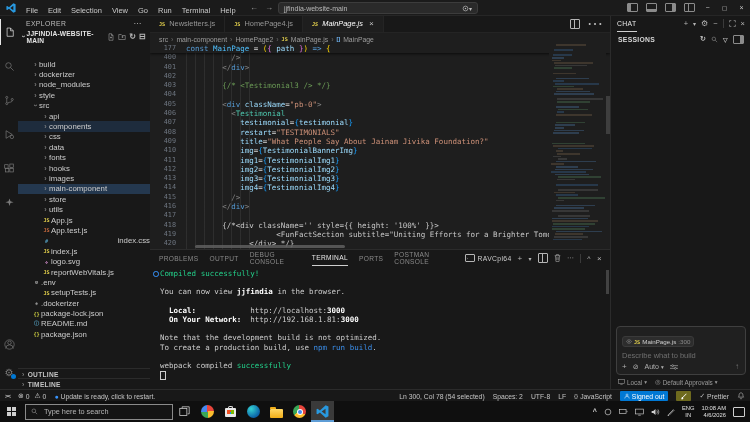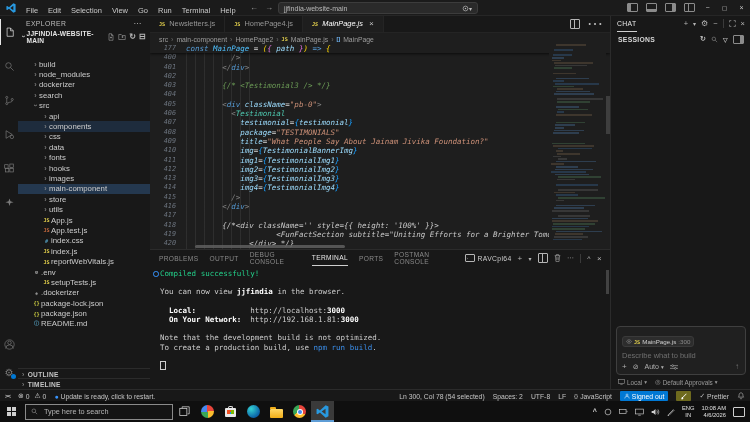--- a/index.html
+++ b/index.html
@@ -73,21 +73,21 @@
   .split-ico::after{content:"";position:absolute;left:3px;top:0;bottom:0;width:1px;background:#b5b5b5;}
   .breadcrumb{height:12px;display:flex;align-items:center;font-size:6.8px;color:#9d9d9d;
               padding-left:9px;gap:3px;white-space:nowrap;}
   .breadcrumb .sep{color:#6d6d6d;font-size:7px;}
   .bc-symbol{color:#75beff;font-size:5.5px;font-weight:bold;}
   .code-wrap{position:absolute;top:29px;left:0;right:0;bottom:0;overflow:hidden;
              font-family:"DejaVu Sans Mono",monospace;font-size:7.5px;line-height:9.3px;}
   #code-lines{position:relative;}
   #code-lines::before{content:"";position:absolute;left:36px;top:0;bottom:0;width:72px;
       background:repeating-linear-gradient(to right,rgba(255,255,255,.07) 0 1px,transparent 1px 9px);}
-  .code-line{display:flex;height:9.3px;white-space:pre;position:relative;font-style:italic;}
+  .code-line{display:flex;height:9.3px;white-space:pre;position:relative;}
   .gutter{width:26px;flex:none;text-align:right;padding-right:10px;color:#6e7681;font-size:6.8px;}
   .sticky{position:relative;z-index:3;background:#1e1e1e;box-shadow:0 1px 3px rgba(0,0,0,.65);}
   .minimap{position:absolute;right:4px;top:0;width:57px;bottom:0;background:#1e1e1e;z-index:4;overflow:hidden;}
   .mm-row{height:1.6px;margin-bottom:1px;opacity:.55;}
   .vscroll{position:absolute;right:0;top:52px;width:4px;height:38px;background:#5a5a5a;opacity:.55;z-index:5;}
   .hscroll{position:absolute;left:45px;bottom:1px;width:150px;height:3px;background:#5f5f5f;
            border-radius:2px;opacity:.85;z-index:5;}
 
   
   .panel{position:absolute;left:150px;top:249px;width:460px;height:140px;background:#181818;
@@ -293,29 +293,29 @@
         <span style="font-size:8px">⊟</span>
       </span>
     </div>
     <div class="tree" id="tree">
         <div class="tree-row" style="padding-left: 14px;">
           <span class="chev">›</span>
           <span>build</span>
         </div>
         <div class="tree-row" style="padding-left: 14px;">
           <span class="chev">›</span>
+          <span>dockerizer</span>
+        </div>
+        <div class="tree-row" style="padding-left: 14px;">
+          <span class="chev">›</span>
           <span>node_modules</span>
         </div>
         <div class="tree-row" style="padding-left: 14px;">
           <span class="chev">›</span>
-          <span>dockerizer</span>
-        </div>
-        <div class="tree-row" style="padding-left: 14px;">
-          <span class="chev">›</span>
-          <span>search</span>
+          <span>style</span>
         </div>
         <div class="tree-row" style="padding-left: 14px;">
           <span class="chev open">›</span>
           <span>src</span>
         </div>
         <div class="tree-row" style="padding-left: 24px;">
           <span class="chev">›</span>
           <span>api</span>
         </div>
         <div class="tree-row hl-hover" style="padding-left: 24px;">
@@ -355,55 +355,59 @@
           <span>utils</span>
         </div>
         <div class="tree-row" style="padding-left: 24px;">
           <span class="ficon" style="color: rgb(232, 212, 77);">JS</span>
           <span>App.js</span>
         </div>
         <div class="tree-row" style="padding-left: 24px;">
           <span class="ficon" style="color: rgb(204, 107, 63);">JS</span>
           <span>App.test.js</span>
         </div>
-        <div class="tree-row" style="padding-left: 24px;">
+        <div class="tree-row" style="padding-left: 24px; justify-content: space-between;">
           <span class="ficon" style="color: rgb(81, 154, 186);">#</span>
           <span>index.css</span>
         </div>
         <div class="tree-row" style="padding-left: 24px;">
           <span class="ficon" style="color: rgb(232, 212, 77);">JS</span>
           <span>index.js</span>
         </div>
         <div class="tree-row" style="padding-left: 24px;">
+          <span class="ficon" style="color: rgb(197, 134, 192);">❖</span>
+          <span>logo.svg</span>
+        </div>
+        <div class="tree-row" style="padding-left: 24px;">
           <span class="ficon" style="color: rgb(232, 212, 77);">JS</span>
           <span>reportWebVitals.js</span>
         </div>
         <div class="tree-row" style="padding-left: 14px;">
           <span class="ficon" style="color: rgb(197, 197, 197);">⚙</span>
           <span>.env</span>
         </div>
         <div class="tree-row" style="padding-left: 24px;">
           <span class="ficon" style="color: rgb(232, 212, 77);">JS</span>
           <span>setupTests.js</span>
         </div>
         <div class="tree-row" style="padding-left: 14px;">
           <span class="ficon" style="color: rgb(154, 154, 154);">◈</span>
           <span>.dockerizer</span>
         </div>
         <div class="tree-row" style="padding-left: 14px;">
           <span class="ficon" style="color: rgb(203, 203, 65);">{}</span>
           <span>package-lock.json</span>
         </div>
         <div class="tree-row" style="padding-left: 14px;">
+          <span class="ficon" style="color: rgb(81, 154, 186);">ⓘ</span>
+          <span>README.md</span>
+        </div>
+        <div class="tree-row" style="padding-left: 14px;">
           <span class="ficon" style="color: rgb(203, 203, 65);">{}</span>
           <span>package.json</span>
-        </div>
-        <div class="tree-row" style="padding-left: 14px;">
-          <span class="ficon" style="color: rgb(81, 154, 186);">ⓘ</span>
-          <span>README.md</span>
         </div>
       </div>
     <div class="side-bottom" style="bottom:10px">
       <span class="chev">›</span>
       <span>OUTLINE</span>
     </div>
     <div class="side-bottom" style="bottom:0">
       <span class="chev">›</span>
       <span>TIMELINE</span>
     </div>
@@ -450,21 +454,21 @@
         </div>
       <div id="code-lines">
           <div class="code-line"><span class="gutter">400</span><span class="ctext"><span style="color: rgb(212, 212, 212);">          </span><span style="color: rgb(128, 128, 128);">/&gt;</span></span></div>
           <div class="code-line"><span class="gutter">401</span><span class="ctext"><span style="color: rgb(212, 212, 212);">        </span><span style="color: rgb(128, 128, 128);">&lt;/</span><span style="color: rgb(86, 156, 214);">div</span><span style="color: rgb(128, 128, 128);">&gt;</span></span></div>
           <div class="code-line"><span class="gutter">402</span><span class="ctext"></span></div>
           <div class="code-line"><span class="gutter">403</span><span class="ctext"><span style="color: rgb(212, 212, 212);">        </span><span style="color: rgb(106, 153, 85);">{/* &lt;Testimonial3 /&gt; */}</span></span></div>
           <div class="code-line"><span class="gutter">404</span><span class="ctext"></span></div>
           <div class="code-line"><span class="gutter">405</span><span class="ctext"><span style="color: rgb(212, 212, 212);">        </span><span style="color: rgb(128, 128, 128);">&lt;</span><span style="color: rgb(86, 156, 214);">div</span><span style="color: rgb(156, 220, 254);"> className</span><span style="color: rgb(212, 212, 212);">=</span><span style="color: rgb(206, 145, 120);">"pb-0"</span><span style="color: rgb(128, 128, 128);">&gt;</span></span></div>
           <div class="code-line"><span class="gutter">406</span><span class="ctext"><span style="color: rgb(212, 212, 212);">          </span><span style="color: rgb(128, 128, 128);">&lt;</span><span style="color: rgb(78, 201, 176);">Testimonial</span></span></div>
           <div class="code-line"><span class="gutter">407</span><span class="ctext"><span style="color: rgb(212, 212, 212);">            </span><span style="color: rgb(156, 220, 254);">testimonial</span><span style="color: rgb(212, 212, 212);">=</span><span style="color: rgb(23, 159, 255);">{</span><span style="color: rgb(156, 220, 254);">testimonial</span><span style="color: rgb(23, 159, 255);">}</span></span></div>
-          <div class="code-line"><span class="gutter">408</span><span class="ctext"><span style="color: rgb(212, 212, 212);">            </span><span style="color: rgb(156, 220, 254);">package</span><span style="color: rgb(212, 212, 212);">=</span><span style="color: rgb(206, 145, 120);">"TESTIMONIALS"</span></span></div>
+          <div class="code-line"><span class="gutter">408</span><span class="ctext"><span style="color: rgb(212, 212, 212);">            </span><span style="color: rgb(156, 220, 254);">restart</span><span style="color: rgb(212, 212, 212);">=</span><span style="color: rgb(206, 145, 120);">"TESTIMONIALS"</span></span></div>
           <div class="code-line"><span class="gutter">409</span><span class="ctext"><span style="color: rgb(212, 212, 212);">            </span><span style="color: rgb(156, 220, 254);">title</span><span style="color: rgb(212, 212, 212);">=</span><span style="color: rgb(206, 145, 120);">"What People Say About Jainam Jivika Foundation?"</span></span></div>
           <div class="code-line"><span class="gutter">410</span><span class="ctext"><span style="color: rgb(212, 212, 212);">            </span><span style="color: rgb(156, 220, 254);">img</span><span style="color: rgb(212, 212, 212);">=</span><span style="color: rgb(23, 159, 255);">{</span><span style="color: rgb(156, 220, 254);">TestimonialBannerImg</span><span style="color: rgb(23, 159, 255);">}</span></span></div>
           <div class="code-line"><span class="gutter">411</span><span class="ctext"><span style="color: rgb(212, 212, 212);">            </span><span style="color: rgb(156, 220, 254);">img1</span><span style="color: rgb(212, 212, 212);">=</span><span style="color: rgb(23, 159, 255);">{</span><span style="color: rgb(156, 220, 254);">TestimonialImg1</span><span style="color: rgb(23, 159, 255);">}</span></span></div>
           <div class="code-line"><span class="gutter">412</span><span class="ctext"><span style="color: rgb(212, 212, 212);">            </span><span style="color: rgb(156, 220, 254);">img2</span><span style="color: rgb(212, 212, 212);">=</span><span style="color: rgb(23, 159, 255);">{</span><span style="color: rgb(156, 220, 254);">TestimonialImg2</span><span style="color: rgb(23, 159, 255);">}</span></span></div>
           <div class="code-line"><span class="gutter">413</span><span class="ctext"><span style="color: rgb(212, 212, 212);">            </span><span style="color: rgb(156, 220, 254);">img3</span><span style="color: rgb(212, 212, 212);">=</span><span style="color: rgb(23, 159, 255);">{</span><span style="color: rgb(156, 220, 254);">TestimonialImg3</span><span style="color: rgb(23, 159, 255);">}</span></span></div>
           <div class="code-line"><span class="gutter">414</span><span class="ctext"><span style="color: rgb(212, 212, 212);">            </span><span style="color: rgb(156, 220, 254);">img4</span><span style="color: rgb(212, 212, 212);">=</span><span style="color: rgb(23, 159, 255);">{</span><span style="color: rgb(156, 220, 254);">TestimonialImg4</span><span style="color: rgb(23, 159, 255);">}</span></span></div>
           <div class="code-line"><span class="gutter">415</span><span class="ctext"><span style="color: rgb(212, 212, 212);">          </span><span style="color: rgb(128, 128, 128);">/&gt;</span></span></div>
           <div class="code-line"><span class="gutter">416</span><span class="ctext"><span style="color: rgb(212, 212, 212);">        </span><span style="color: rgb(128, 128, 128);">&lt;/</span><span style="color: rgb(86, 156, 214);">div</span><span style="color: rgb(128, 128, 128);">&gt;</span></span></div>
           <div class="code-line"><span class="gutter">417</span><span class="ctext"></span></div>
           <div class="code-line"><span class="gutter">418</span><span class="ctext"><span style="color: rgb(212, 212, 212);">        </span><span style="color: rgb(200, 200, 200);">{/*&lt;div className='' style={{ height: '100%' }}&gt;</span></span></div>
@@ -585,20 +589,21 @@
         <div class="tline"><span class="cmd-dot"></span><span style="color: rgb(35, 209, 139);">Compiled successfully!</span></div>
         <div class="tline"></div>
         <div class="tline"><span style="color: rgb(204, 204, 204);">You can now view </span><span style="color: rgb(255, 255, 255); font-weight: bold;">jjfindia</span><span style="color: rgb(204, 204, 204);"> in the browser.</span></div>
         <div class="tline"></div>
         <div class="tline"><span style="color: rgb(204, 204, 204);">  </span><span style="color: rgb(255, 255, 255); font-weight: bold;">Local:</span><span style="color: rgb(204, 204, 204);">            http://localhost:</span><span style="color: rgb(255, 255, 255); font-weight: bold;">3000</span></div>
         <div class="tline"><span style="color: rgb(204, 204, 204);">  </span><span style="color: rgb(255, 255, 255); font-weight: bold;">On Your Network:</span><span style="color: rgb(204, 204, 204);">  http://192.168.1.81:</span><span style="color: rgb(255, 255, 255); font-weight: bold;">3000</span></div>
         <div class="tline"></div>
         <div class="tline"><span style="color: rgb(204, 204, 204);">Note that the development build is not optimized.</span></div>
         <div class="tline"><span style="color: rgb(204, 204, 204);">To create a production build, use </span><span style="color: rgb(59, 142, 234); text-align: right;">npm run build</span><span style="color: rgb(204, 204, 204);">.</span></div>
         <div class="tline"></div>
+        <div class="tline"><span style="color: rgb(204, 204, 204);">webpack compiled </span><span style="color: rgb(35, 209, 139);">successfully</span></div>
         <div class="tline"><span class="cursor"></span></div>
       </div>
     <div class="pscroll"></div>
   </div>
 
   <div class="chat">
     <div class="chat-header">
       <span class="chat-title">CHAT</span>
       <span class="chat-hicons">
         <span>+</span>

